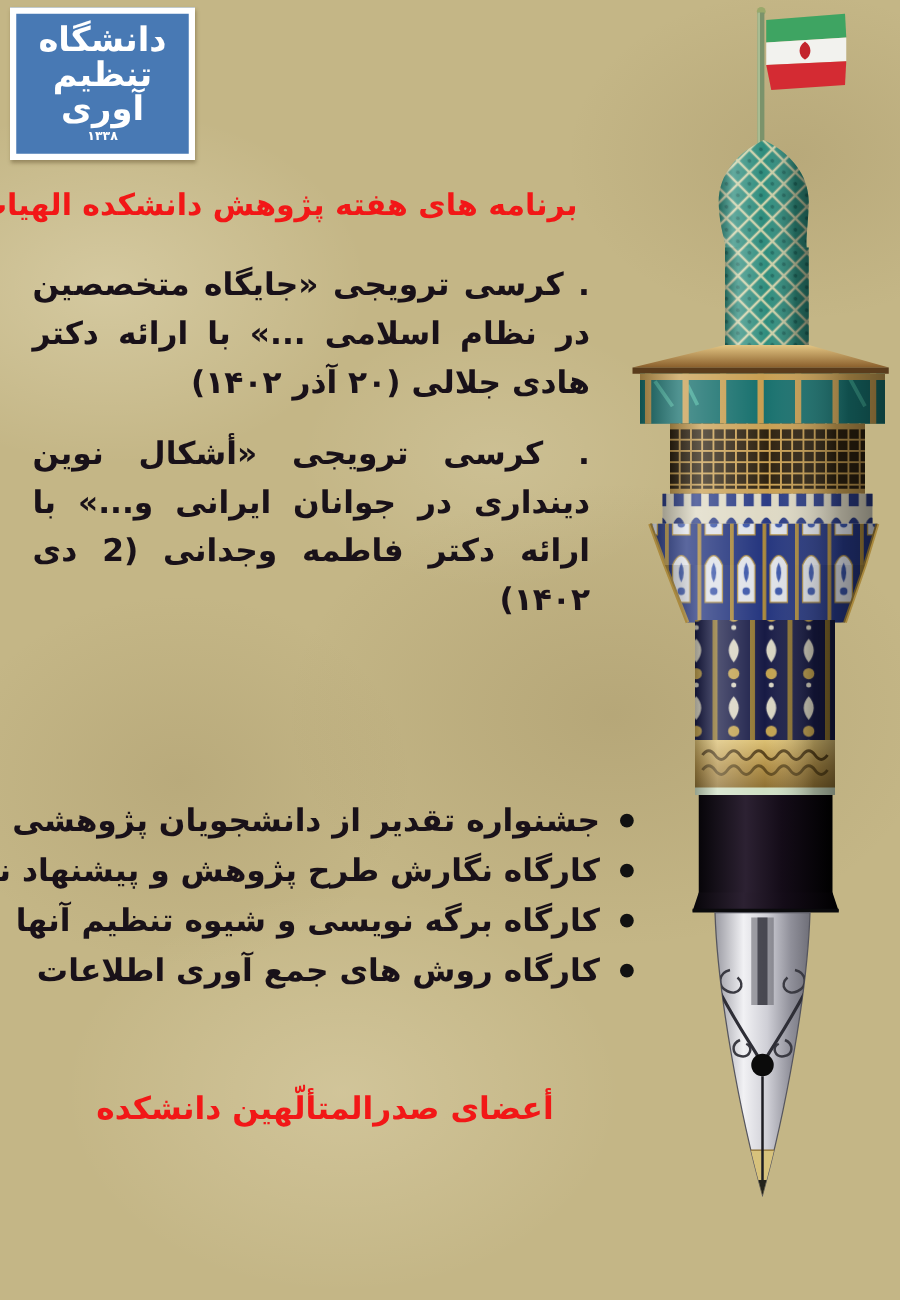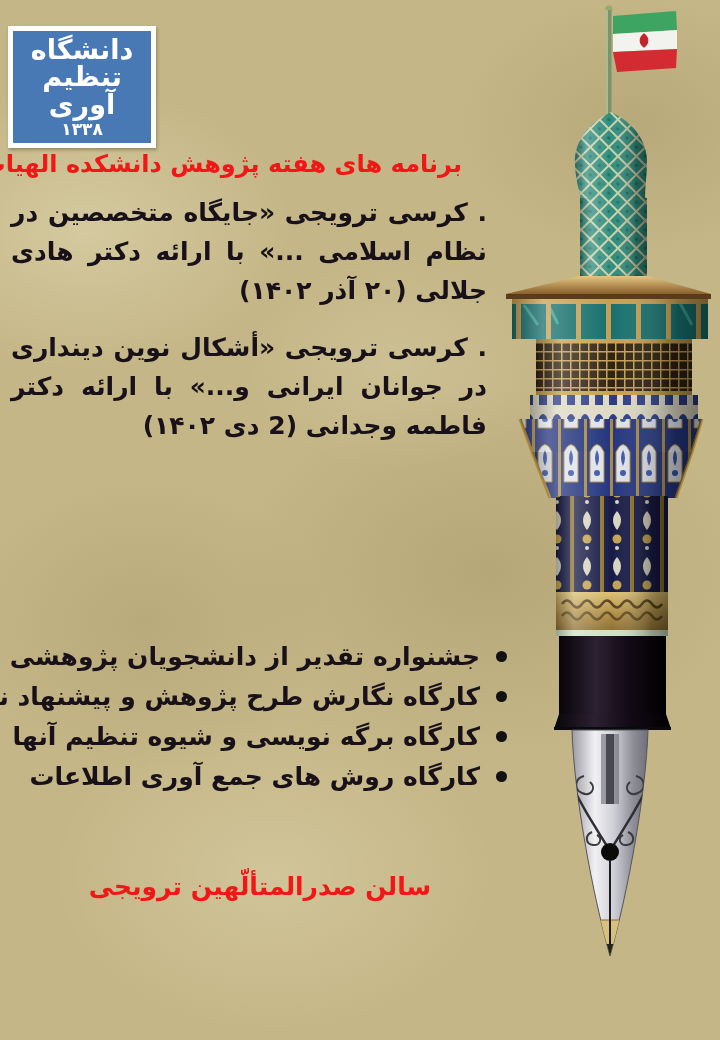--- a/index.html
+++ b/index.html
@@ -12,35 +12,35 @@
       radial-gradient(ellipse 420px 300px at 68% 55%, rgba(118,98,58,.18), transparent 62%),
       radial-gradient(ellipse 360px 260px at 38% 84%, rgba(255,248,222,.22), transparent 62%),
       radial-gradient(ellipse 300px 220px at 88% 12%, rgba(120,100,60,.16), transparent 60%),
       radial-gradient(ellipse 260px 180px at 55% 35%, rgba(255,250,228,.14), transparent 60%),
       radial-gradient(ellipse 300px 240px at 20% 60%, rgba(118,98,58,.14), transparent 62%);
   }
   .logo{
     position:absolute; top:6px; left:8px; width:138px; height:112px;
     border:5px solid #fff; box-shadow:1px 2px 3px rgba(90,75,40,.45);
     display:flex; flex-direction:column; align-items:center; justify-content:center;
-    color:#fff; direction:rtl; text-align:center; line-height:1.02; font-weight:bold;margin-top:20px;
+    color:#fff; direction:rtl; text-align:center; line-height:1.02; font-weight:bold;
   }
   .logo .l{font-size:27px; letter-spacing:1px;}
-  .logo .year{font-size:17px; margin-top:3px; letter-spacing:2px;}
+  .logo .year{font-size:10px; margin-top:3px; letter-spacing:2px;}
   .title{
     position:absolute; top:150px; right:258px; width:440px;
     direction:rtl; text-align:right; white-space:nowrap;
     font-size:24px; font-weight:bold;
   }
   .events{
     position:absolute; top:192px; right:232px; width:478px;
     direction:rtl; text-align:justify; text-align-last:right;
     font-size:25px; font-weight:bold; line-height:39px; color:#191119;
   }
-  .events p{margin:1px;}
+  .events p{margin:16px;}
   .events p.e1{margin-bottom:18px;}
   .events p.e2{margin-bottom:38px;}
   .workshops{
     position:absolute; top:636px; right:213px; width:480px;
     direction:rtl; color:#191119; font-size:25px; font-weight:bold;
   }
   .wrow{display:flex; align-items:center; height:40px;}
   .dot{flex:0 0 auto; width:11px; height:11px; border-radius:50%; background:#111; margin-left:16px;}
   .wlabel{white-space:nowrap;}
   .venue{
@@ -80,21 +80,21 @@
     <div class="wrow">
       <span class="dot"></span>
       <span class="wlabel">کارگاه برگه نویسی و شیوه تنظیم آنها</span>
     </div>
     <div class="wrow">
       <span class="dot"></span>
       <span class="wlabel">کارگاه روش های جمع آوری اطلاعات</span>
     </div>
   </div>
 
-  <div class="venue" id="venue-el" style="color: rgb(242, 23, 23);">سالن صدرالمتألّهین ترویجی</div>
+  <div class="venue" id="venue-el" style="color: rgb(242, 23, 23);">أعضای صدرالمتألّهین دانشکده</div>
 
   <svg class="art" viewBox="0 0 240 1000">
     <defs>
       <linearGradient id="cyl" x1="0" y1="0" x2="1" y2="0">
         <stop offset="0" stop-color="#000" stop-opacity=".28"></stop>
         <stop offset=".16" stop-color="#fff" stop-opacity=".25"></stop>
         <stop offset=".5" stop-color="#fff" stop-opacity="0"></stop>
         <stop offset=".85" stop-color="#000" stop-opacity=".3"></stop>
         <stop offset="1" stop-color="#000" stop-opacity=".45"></stop>
       </linearGradient>

